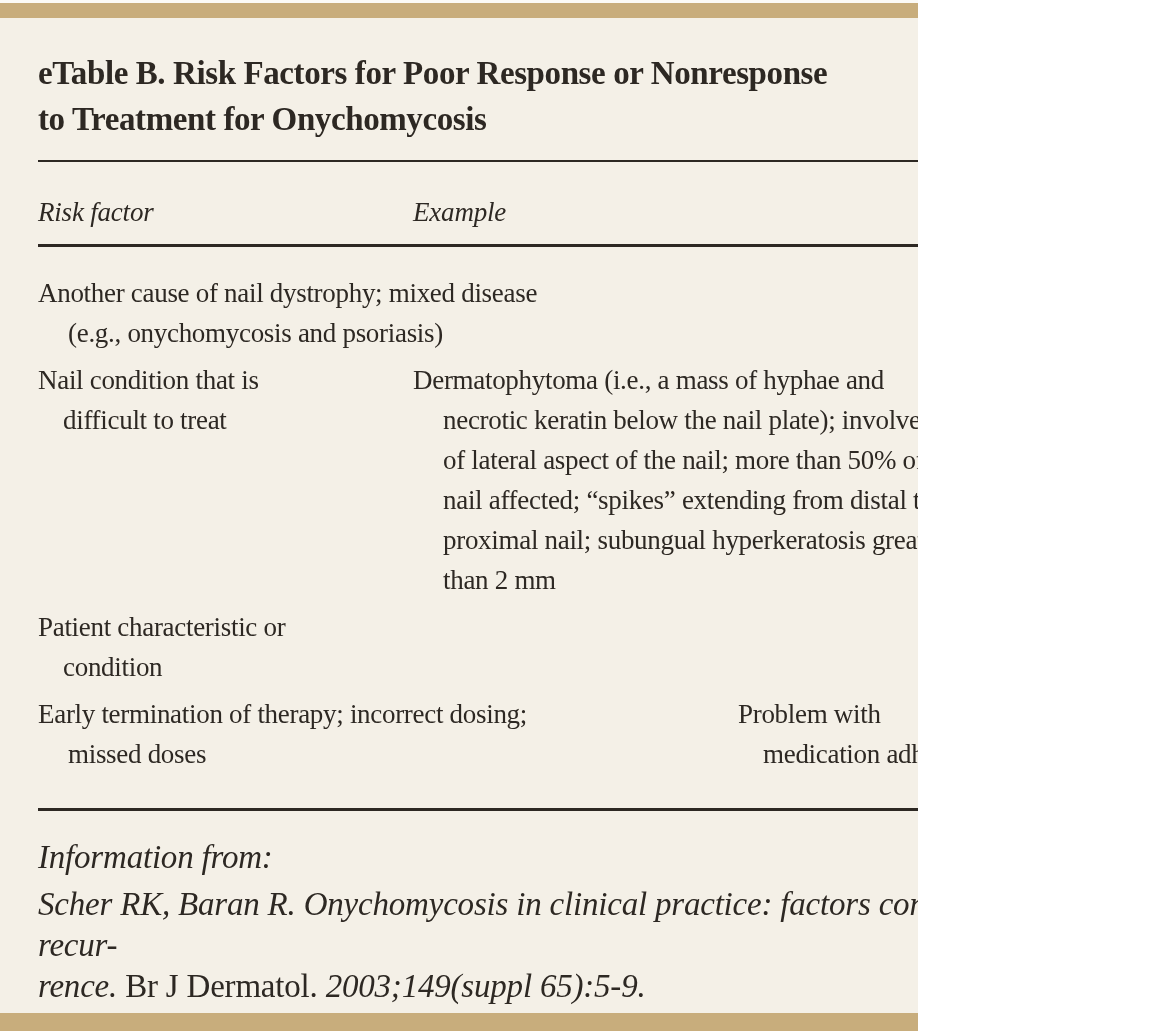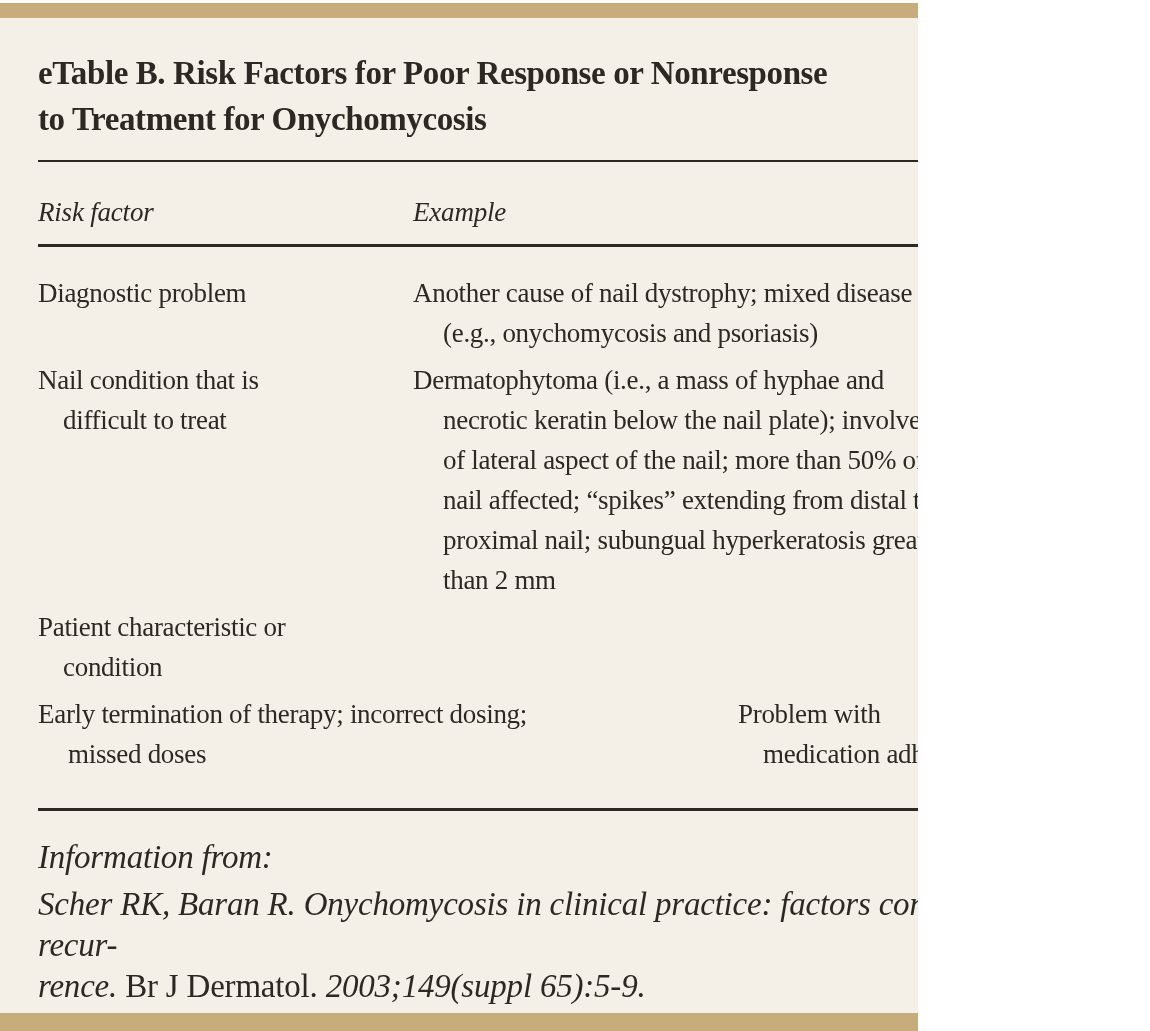--- a/index.html
+++ b/index.html
@@ -93,21 +93,20 @@
 
     <div class="thead">
       <div class="th-risk">Risk factor</div>
       <div class="th-example">Example</div>
     </div>
 
     <div class="rule rule-header"></div>
 
     <div class="tbody">
       <div class="trow">
-        <div class="cell cell-risk">Diagnostic problem</div>
         <div class="cell cell-example">Another cause of nail dystrophy; mixed disease
 (e.g., onychomycosis and psoriasis)</div>
       </div>
       <div class="trow">
         <div class="cell cell-risk">Nail condition that is
 difficult to treat</div>
         <div class="cell cell-example">Dermatophytoma (i.e., a mass of hyphae and
 necrotic keratin below the nail plate); involvement
 of lateral aspect of the nail; more than 50% of
 nail affected; “spikes” extending from distal to

